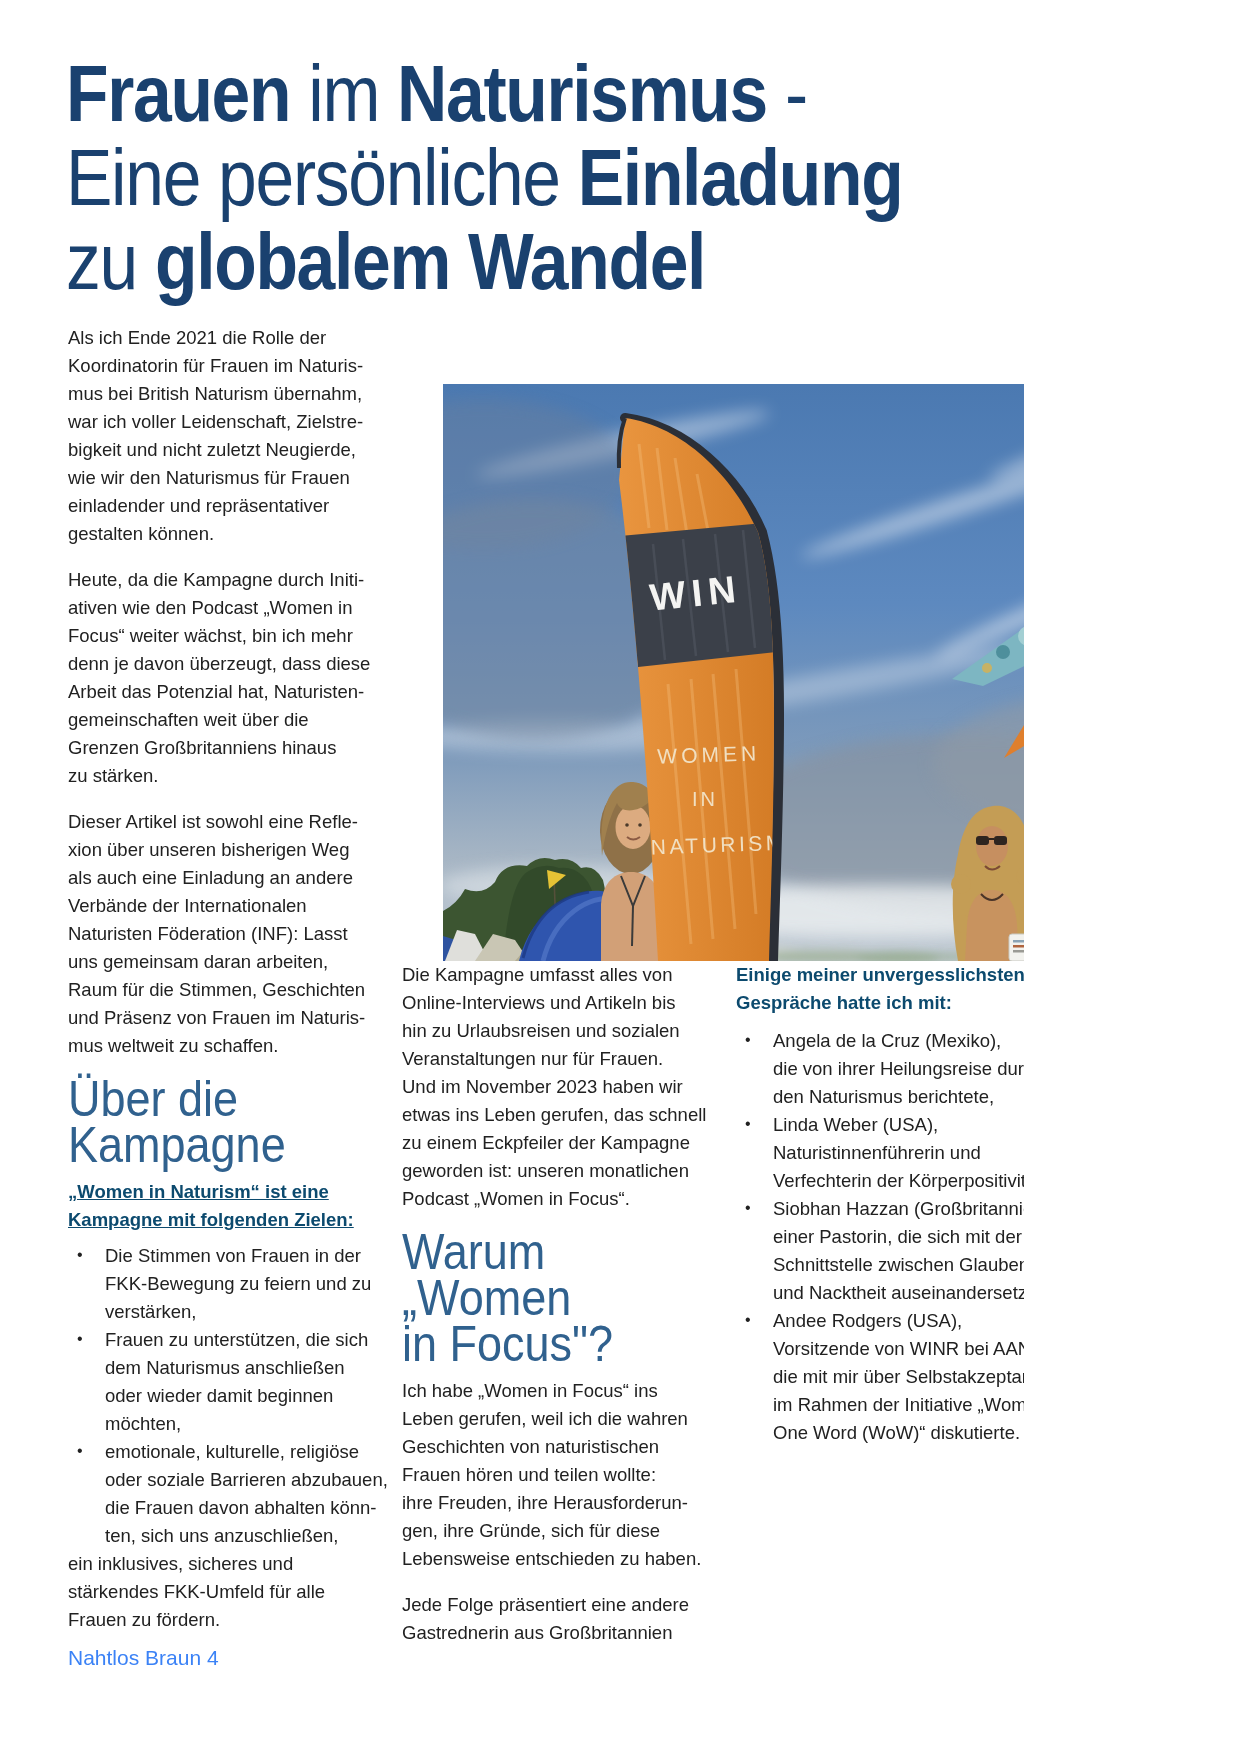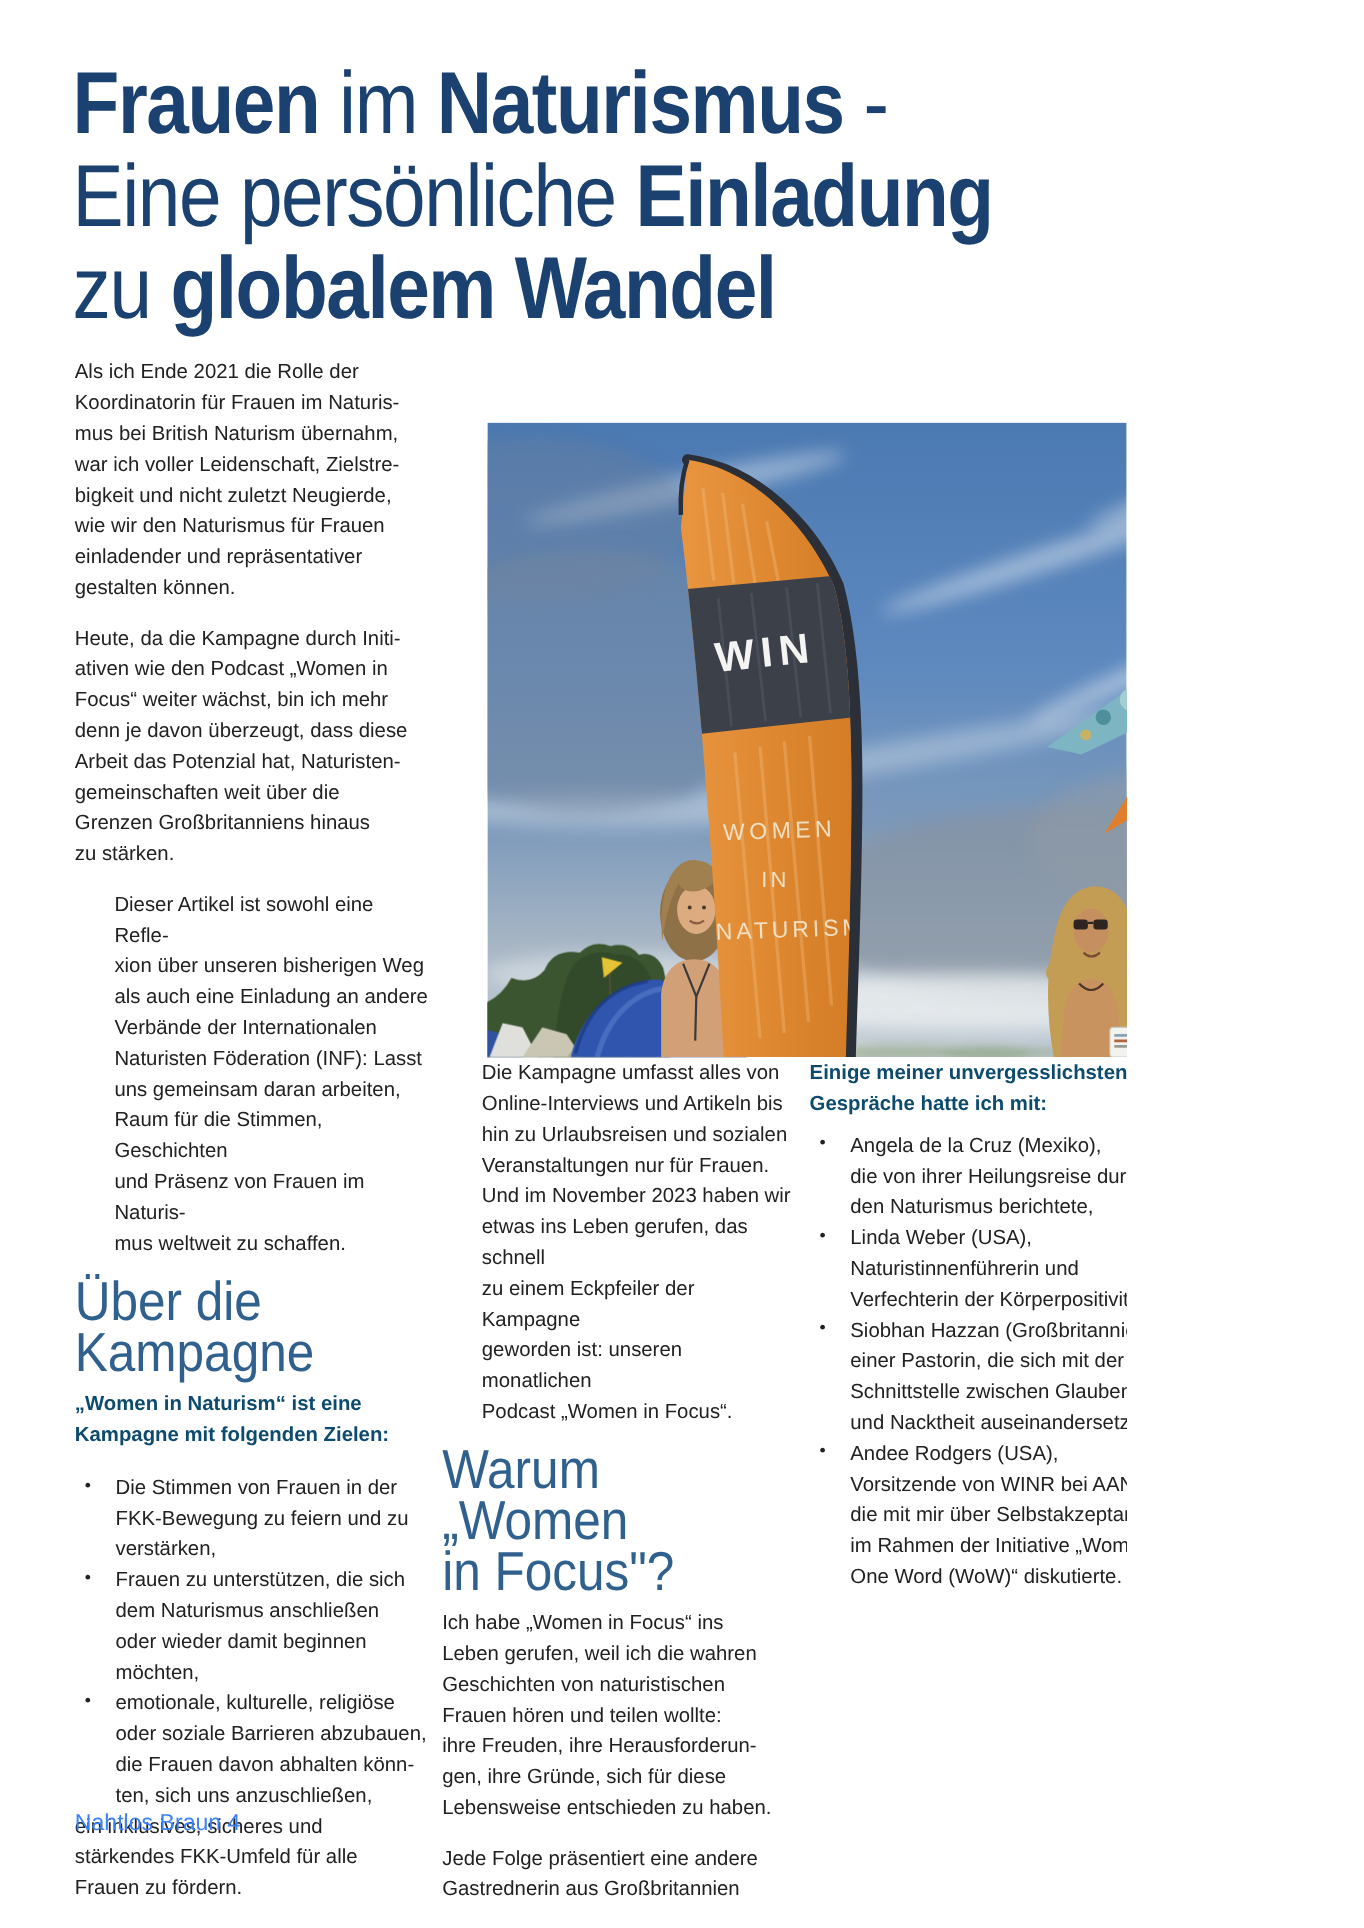--- a/index.html
+++ b/index.html
@@ -13,29 +13,29 @@
     color:#1a416f; font-size:80px; line-height:84px; letter-spacing:-1.5px;
     transform:scaleX(0.87); transform-origin:left top; white-space:nowrap; width:1400px;
   }
   .headline .bd { font-weight:700; }
   .headline .lt { font-weight:400; }
   
   .cols { position:absolute; left:68px; top:324px; display:flex; gap:12px; }
   .col { width:322px; font-size:18.5px; line-height:28px; color:#212121; }
   .col.under-photo { padding-top:637px; }
   .col p { margin:0 0 18px 0; white-space:pre-line; }
-  .col p.tight { margin-bottom:16px;margin-left:36px; }
+  .col p.tight { margin-bottom:16px; }
   .col p.flush { margin:0; }
   h2.sect {
     font-size:50px; line-height:46px; font-weight:400; color:#30618e;
     margin:16px 0 10px 0; transform:scaleX(0.9); transform-origin:left top;
     white-space:pre-line; letter-spacing:0; width:356px;
   }
   .subhead { font-weight:700; color:#0c4a6e; margin:0 0 10px 0; white-space:pre-line; }
-  .subhead.goals { margin-bottom:20px; }
+  .subhead.goals { margin-bottom:8px;text-decoration:underline; }
   ul.blt { list-style:none; margin:0; padding:0; }
   ul.blt li { position:relative; padding-left:37px; white-space:pre-line; }
   ul.blt li::before { content:"\2022"; position:absolute; left:9px; top:-1px; font-size:16px; color:#212121; }
   
   .photo { position:absolute; left:443px; top:384px; width:722px; height:577px; overflow:hidden; }
   .photo svg { display:block; }
   .photo text { font-family:"Liberation Sans", sans-serif; }
   
   .footer { position:absolute; left:68px; top:1646px; font-size:21px; color:#3b82f6; }
 </style>

